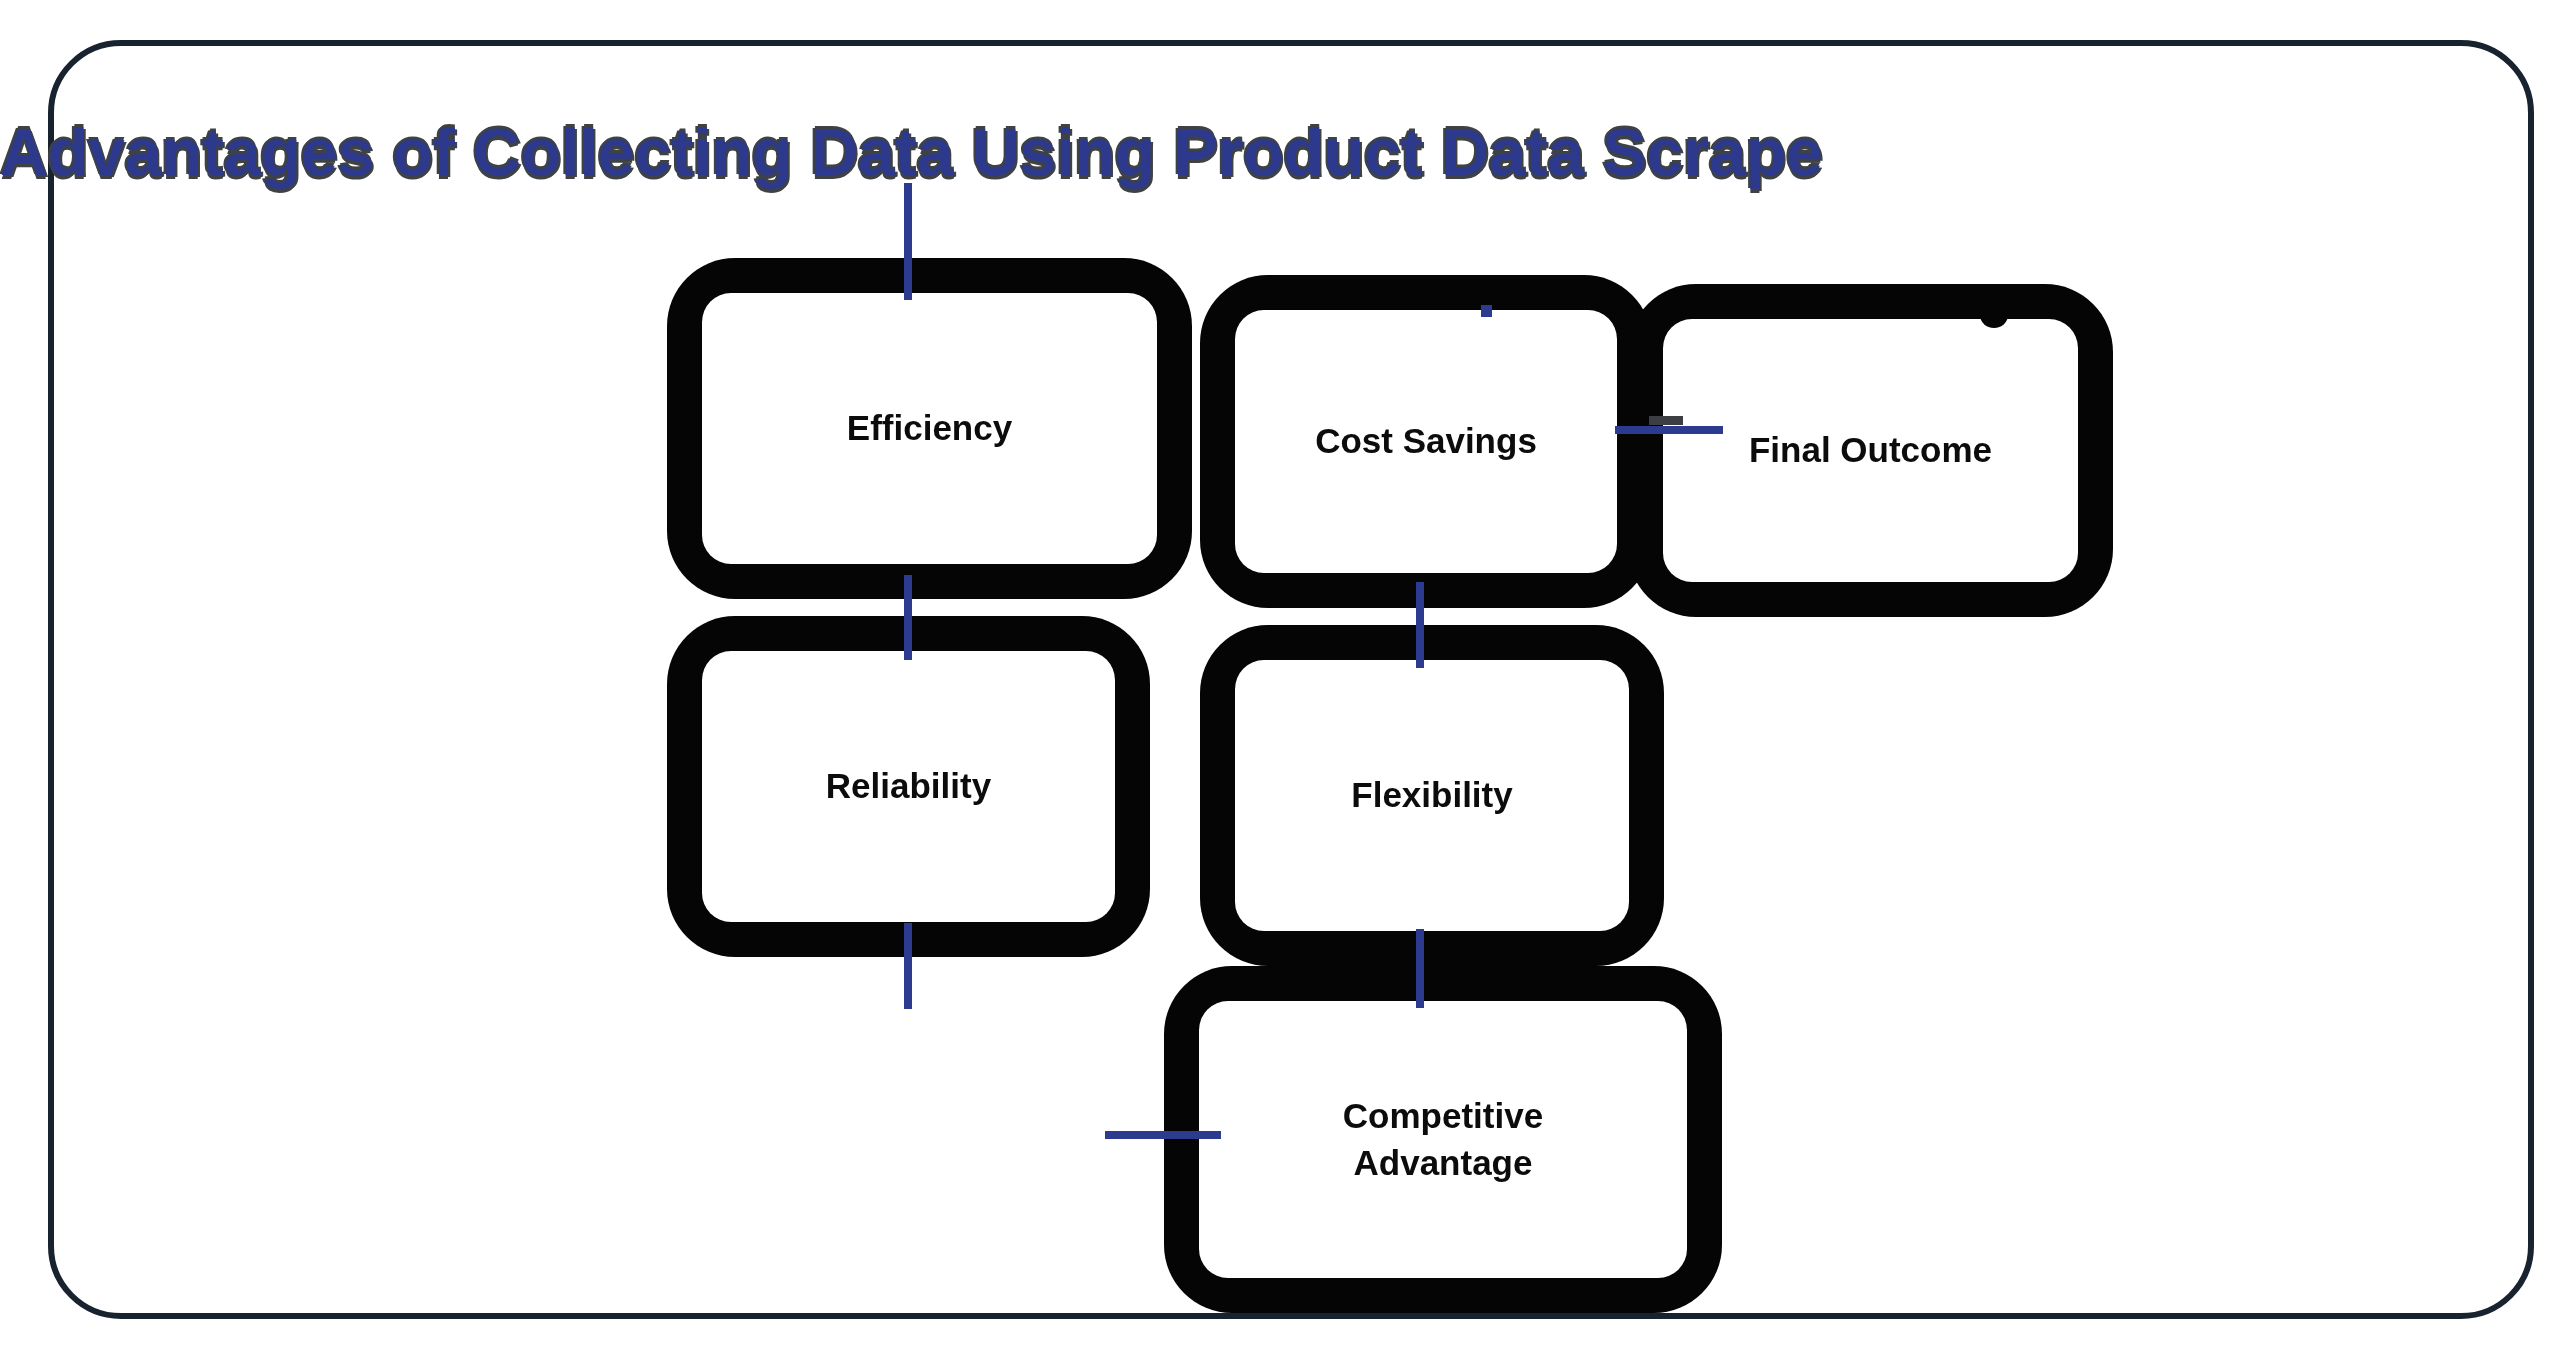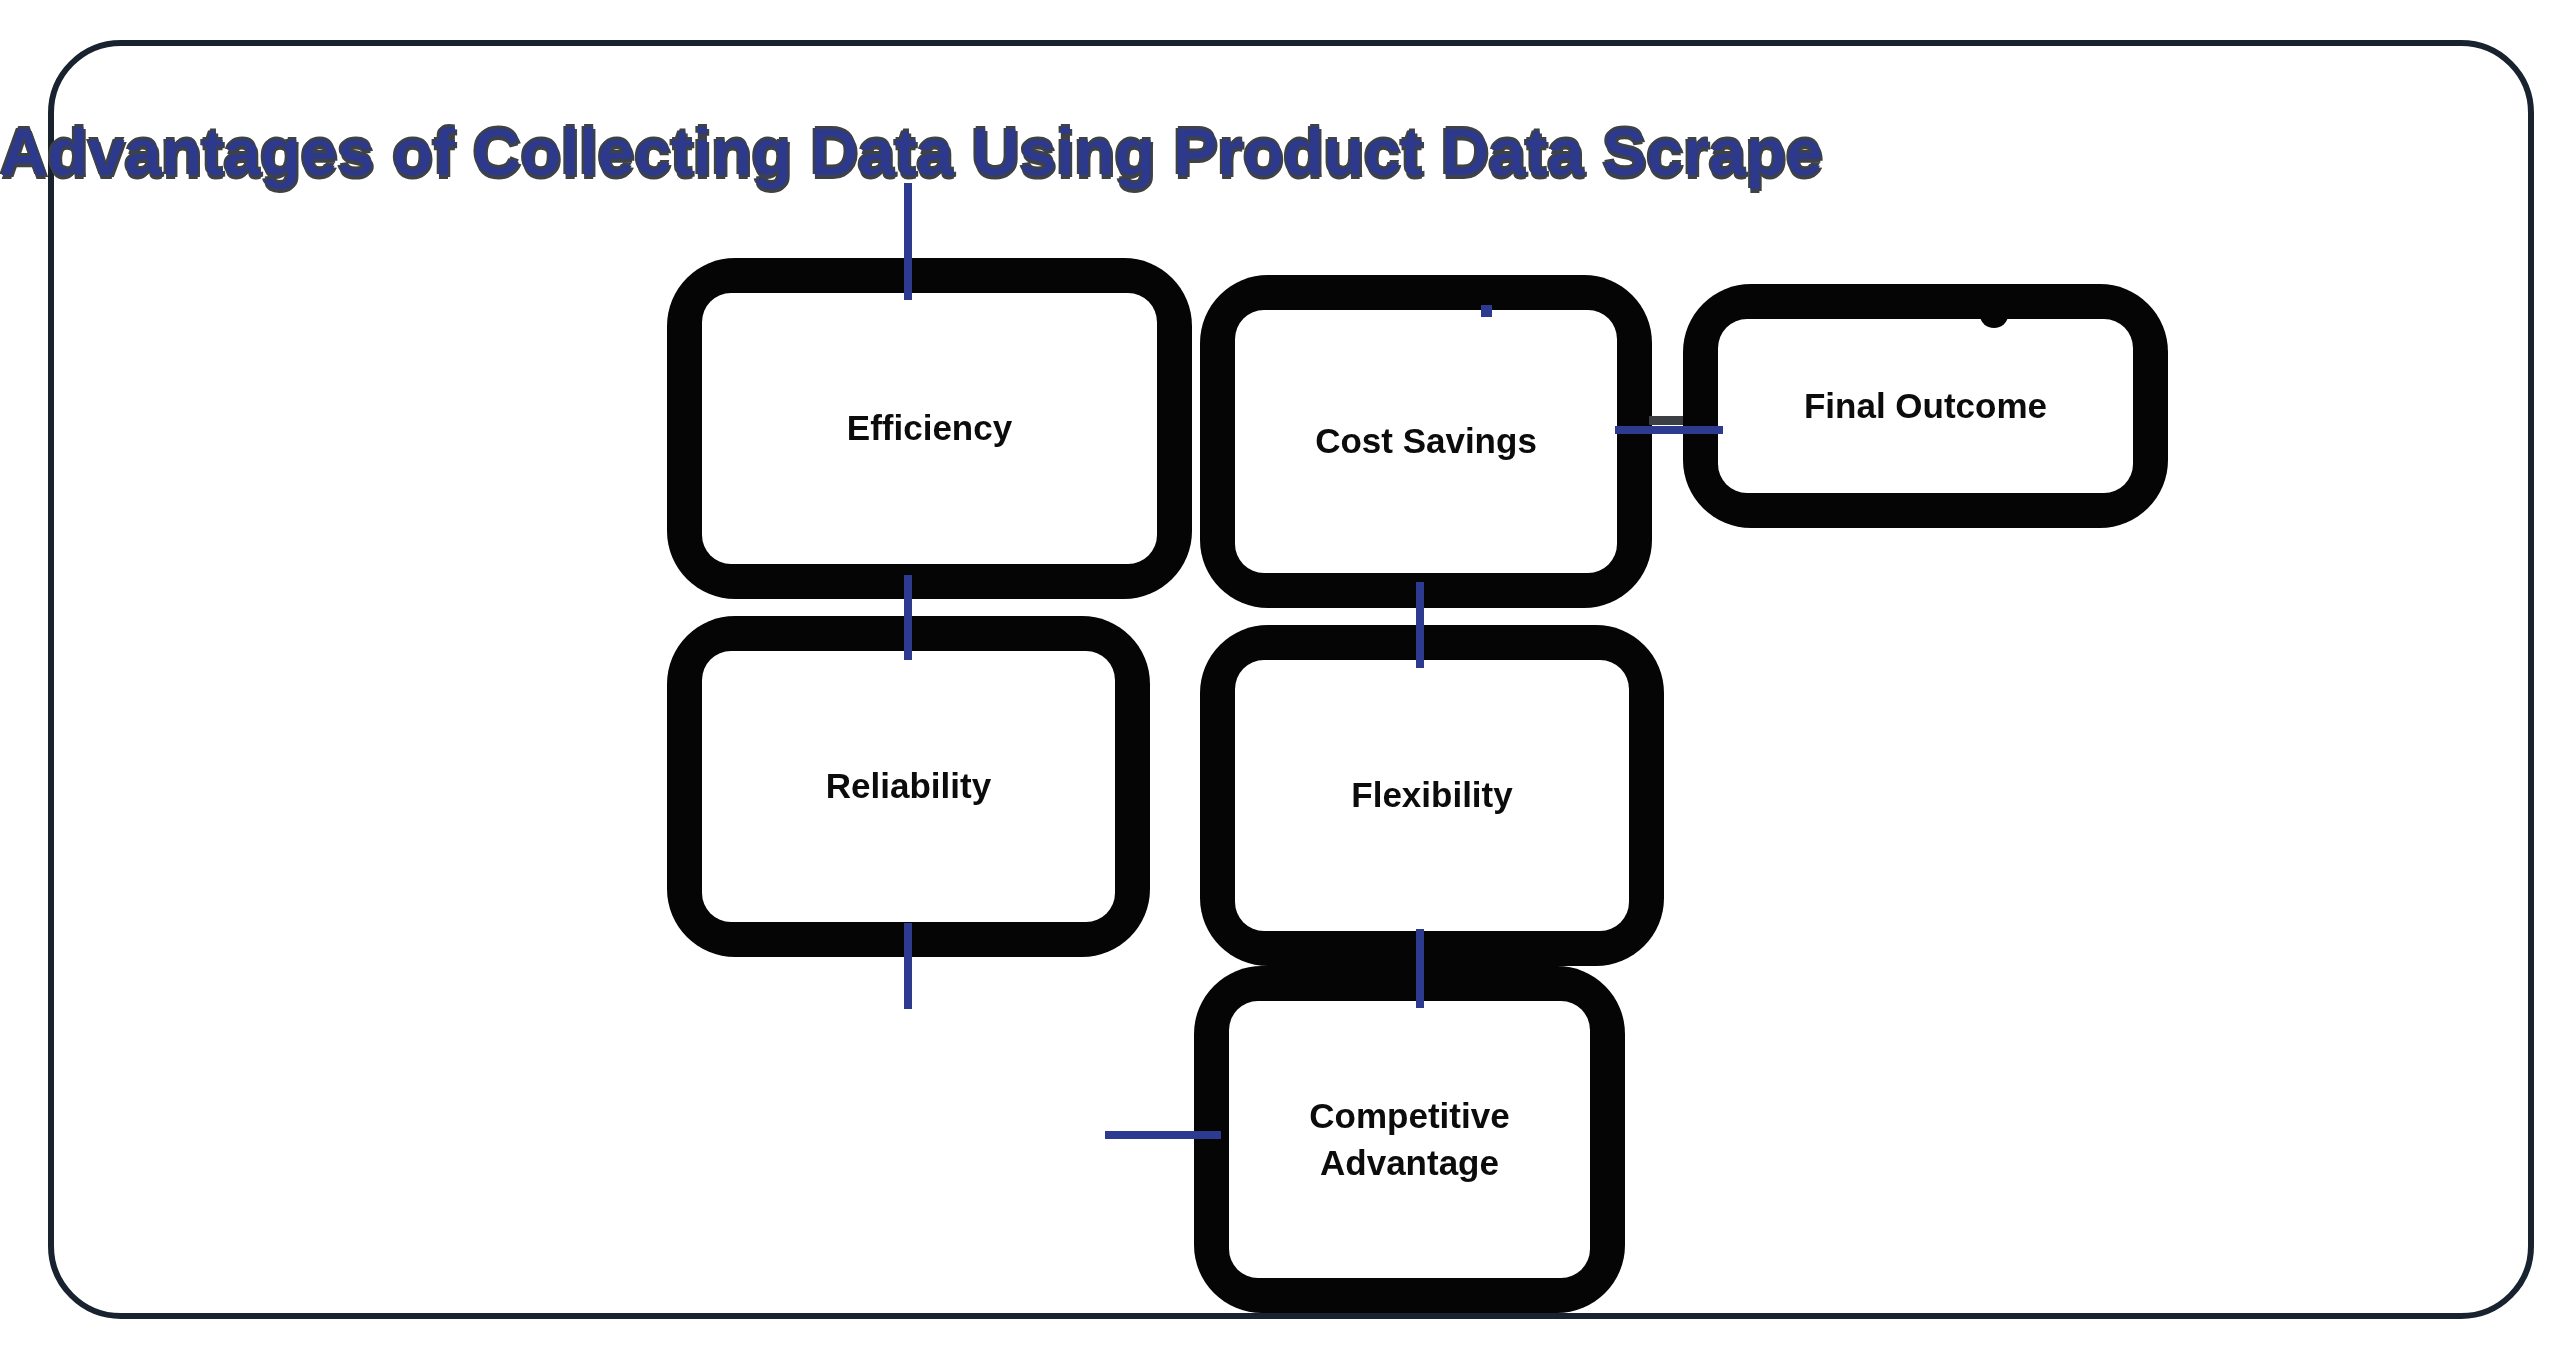--- a/index.html
+++ b/index.html
@@ -135,40 +135,40 @@
       <div class="node-label">Efficiency</div>
     </div>
   </div>
 
   <div class="node" style="left:1200px; top:275px; width:452px; height:333px">
     <div class="node-inner">
       <div class="node-label">Cost Savings</div>
     </div>
   </div>
 
-  <div class="node" style="left:1683px; top:284px; width:485px; height:244px">
+  <div class="node" style="left:1628px; top:284px; width:485px; height:333px">
     <div class="node-inner">
       <div class="node-label">Final Outcome</div>
     </div>
   </div>
 
   <div class="node" style="left:667px; top:616px; width:483px; height:341px">
     <div class="node-inner">
       <div class="node-label">Reliability</div>
     </div>
   </div>
 
   <div class="node" style="left:1200px; top:625px; width:464px; height:341px">
     <div class="node-inner">
       <div class="node-label">Flexibility</div>
     </div>
   </div>
 
 
-  <div class="node" style="left:1194px; top:966px; width:431px; height:347px">
+  <div class="node" style="left:1164px; top:966px; width:558px; height:347px">
     <div class="node-inner">
       <div class="node-label">Competitive Advantage</div>
     </div>
   </div>
 
   <div class="artifact-stub-blue"></div>
   <div class="artifact-stub-gray"></div>
   <div class="artifact-notch-black"></div>
 
 </div>

